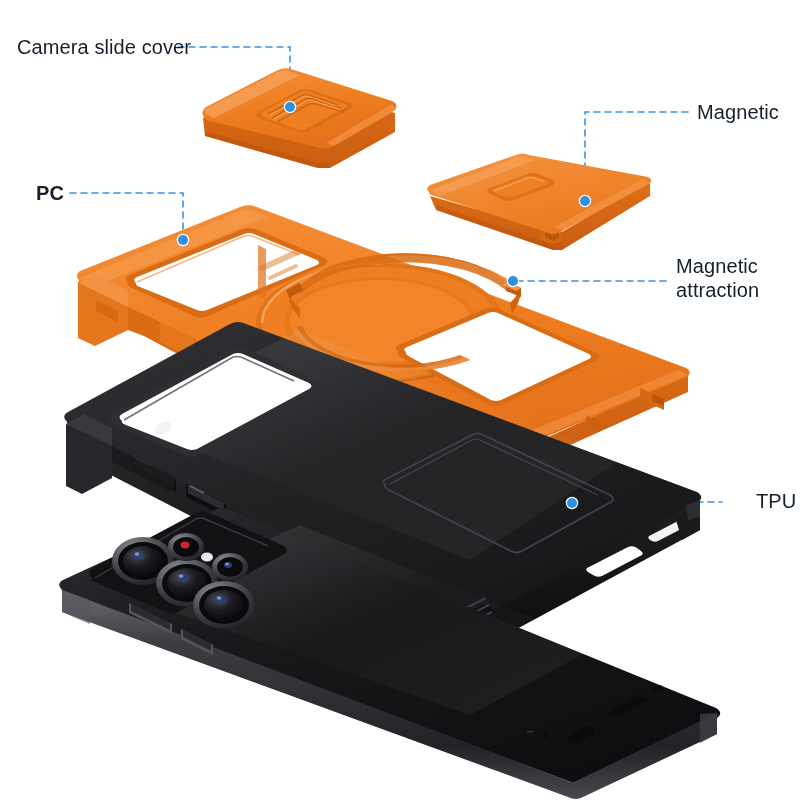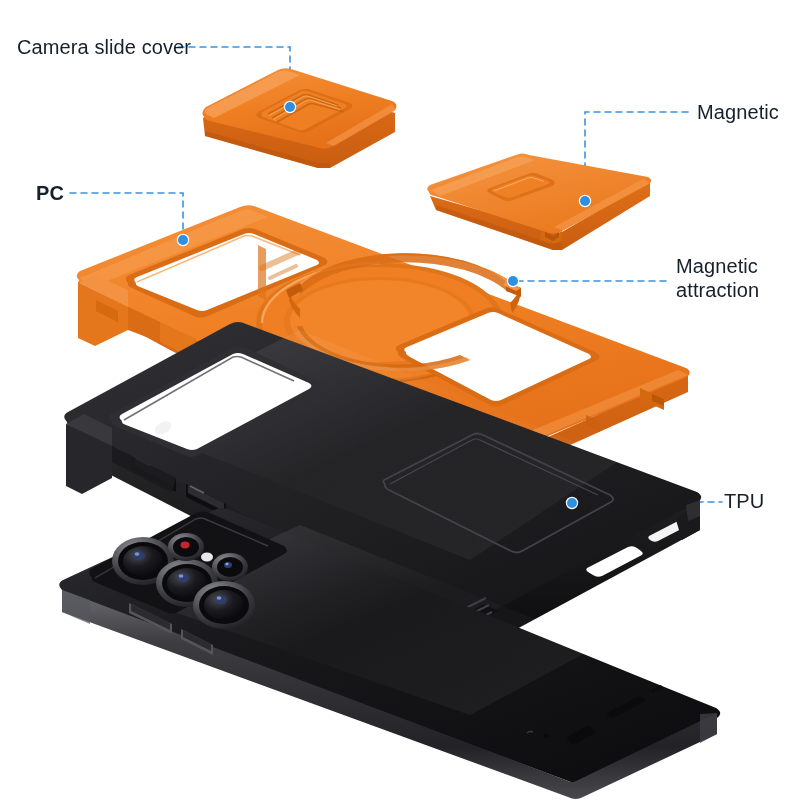--- a/index.html
+++ b/index.html
@@ -5,21 +5,21 @@
   html,body{margin:0;padding:0;background:#ffffff;}
   body{width:800px;height:800px;font-family:"Liberation Sans",sans-serif;overflow:hidden;}
   #stage{position:relative;width:800px;height:744px;background:#fff;}
   #scene{position:absolute;inset:0;}
   .lbl{position:absolute;color:#16202b;font-size:20px;line-height:1.18;letter-spacing:.1px;white-space:pre;}
   .lbl.two{white-space:pre-line;}
   #lbl-camera{left:17px;top:36px;}
   #lbl-bracket{left:697px;top:101px;}
   #lbl-pc{left:36px;top:182px;font-weight:bold;}
   #lbl-magnetic{left:676px;top:255px;}
-  #lbl-tpu{left:724px;top:490px;text-align:center;}
+  #lbl-tpu{left:756px;top:490px;text-align:center;}
 </style>
 </head>
 <body>
 
 <div id="stage">
 
   <svg id="scene" viewBox="0 0 800 800" width="800" height="800">
     <defs>
       <linearGradient id="orTop" x1="0" y1="0" x2="0.35" y2="1">
         <stop offset="0" stop-color="#f4903a"></stop>

